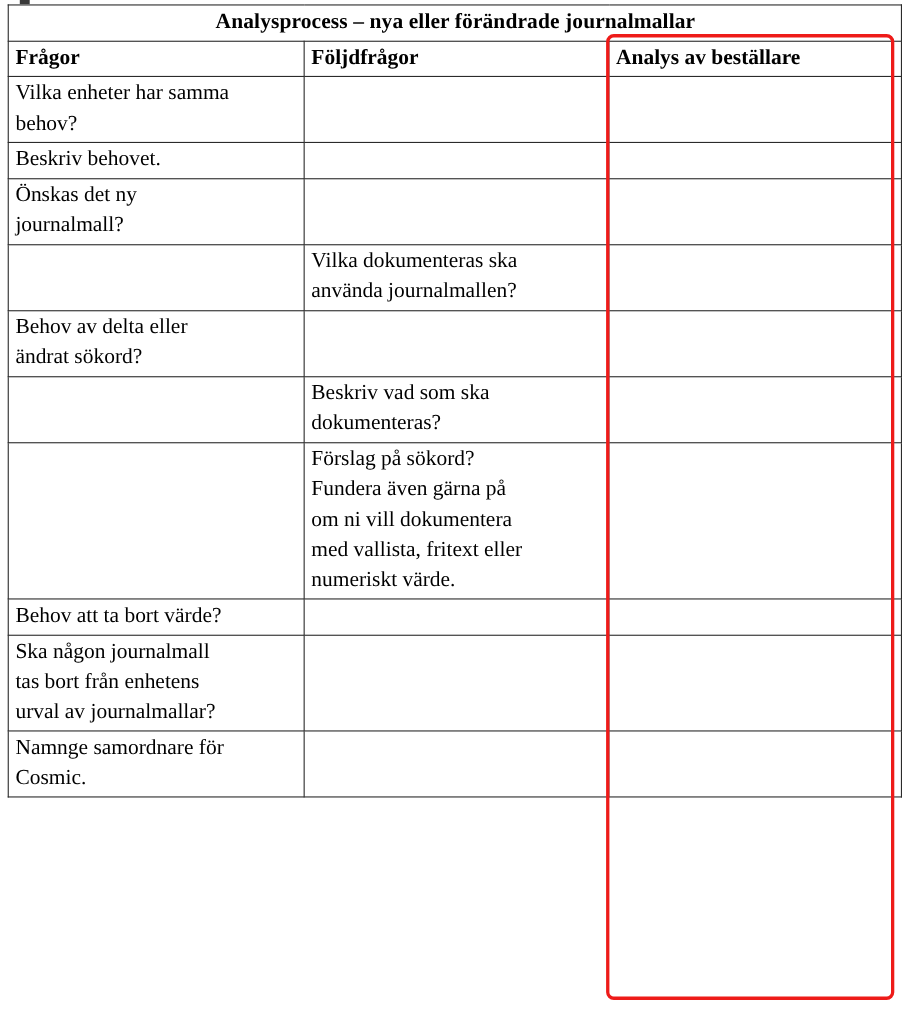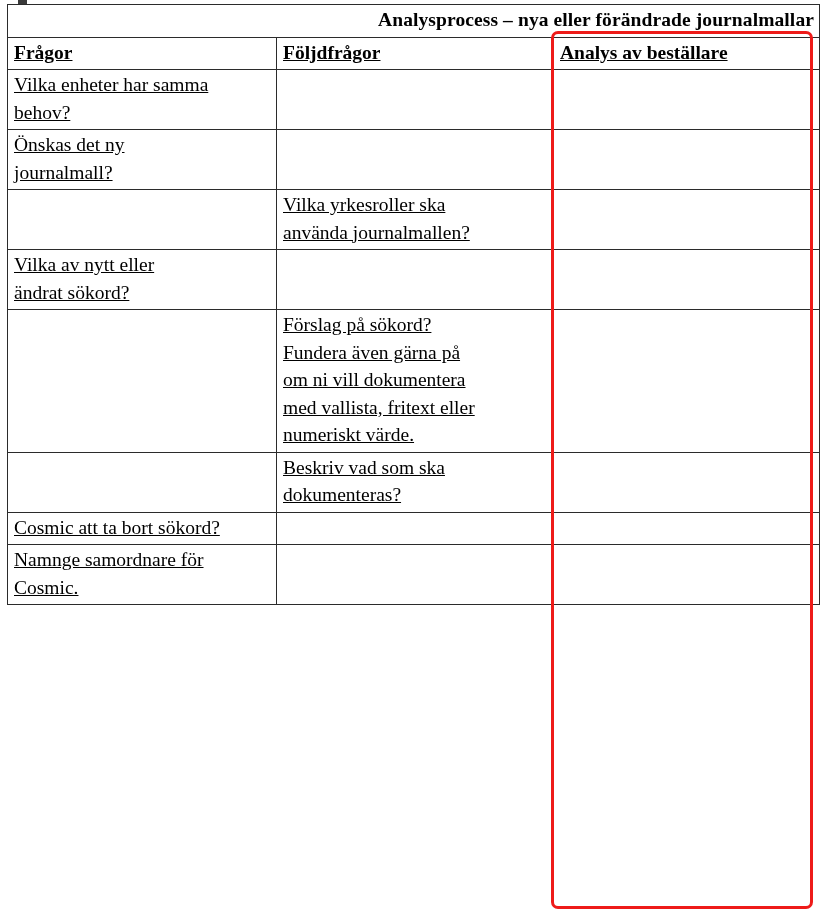--- a/index.html
+++ b/index.html
@@ -48,47 +48,46 @@
     line-height: 27.5px;
     background: #ffffff;
   }
 
   
   col.c-fragor      { width: 269px; }
   col.c-foljd       { width: 277px; }
   col.c-analys      { width: 266px; }
 
   td.title-cell {
-    text-align: right;
+    text-align: center;
     font-weight: bold;
     font-size: 20.5px;
     line-height: 26px;
     padding-top: 1px;
     padding-bottom: 2px;
     letter-spacing: 0.1px;
   }
 
   td.head-cell {
     font-weight: bold;
     font-size: 20.5px;
     line-height: 25px;
     padding-top: 0px;
     padding-bottom: 2px;
-    text-decoration: underline;
   }
 
   td.analys-col {
     
     background-image: linear-gradient(to right, rgba(0,0,0,0.085) 0px, rgba(0,0,0,0.0) 14px);
     background-color: #ffffff;
   }
 
   td.empty-cell { }
 
-  .cell-text { display: block; white-space: pre-line; text-decoration: underline; }
+  .cell-text { display: block; white-space: pre-line; }
 
   
   #red-box {
     position: absolute;
     left: 551px;
     top: 31px;
     width: 262px;
     height: 878px;
     border: 3px solid #ee1b19;
     border-radius: 7px;
@@ -126,49 +125,72 @@
           </td>
         <td class="empty-cell">
             <span class="cell-text"></span>
           </td>
         <td class="analys-col">
             <span class="cell-text"></span>
           </td>
       </tr>
       <tr>
         <td>
+            <span class="cell-text">Beskriv behovet.</span>
+          </td>
+        <td class="empty-cell">
+            <span class="cell-text"></span>
+          </td>
+        <td class="analys-col">
+            <span class="cell-text"></span>
+          </td>
+      </tr>
+      <tr>
+        <td>
             <span class="cell-text">Önskas det ny
 journalmall?</span>
           </td>
         <td class="empty-cell">
             <span class="cell-text"></span>
           </td>
         <td class="analys-col">
             <span class="cell-text"></span>
           </td>
       </tr>
       <tr>
         <td class="empty-cell">
             <span class="cell-text"></span>
           </td>
         <td>
-            <span class="cell-text">Vilka yrkesroller ska
+            <span class="cell-text">Vilka dokumenteras ska
 använda journalmallen?</span>
           </td>
         <td class="analys-col">
             <span class="cell-text"></span>
           </td>
       </tr>
       <tr>
         <td>
-            <span class="cell-text">Vilka av nytt eller
+            <span class="cell-text">Behov av delta eller
 ändrat sökord?</span>
           </td>
         <td class="empty-cell">
             <span class="cell-text"></span>
+          </td>
+        <td class="analys-col">
+            <span class="cell-text"></span>
+          </td>
+      </tr>
+      <tr>
+        <td class="empty-cell">
+            <span class="cell-text"></span>
+          </td>
+        <td>
+            <span class="cell-text">Beskriv vad som ska
+dokumenteras?</span>
           </td>
         <td class="analys-col">
             <span class="cell-text"></span>
           </td>
       </tr>
       <tr>
         <td class="empty-cell">
             <span class="cell-text"></span>
           </td>
         <td>
@@ -176,34 +198,35 @@
 Fundera även gärna på
 om ni vill dokumentera
 med vallista, fritext eller
 numeriskt värde.</span>
           </td>
         <td class="analys-col">
             <span class="cell-text"></span>
           </td>
       </tr>
       <tr>
-        <td class="empty-cell">
-            <span class="cell-text"></span>
-          </td>
-        <td>
-            <span class="cell-text">Beskriv vad som ska
-dokumenteras?</span>
-          </td>
-        <td class="analys-col">
-            <span class="cell-text"></span>
-          </td>
-      </tr>
-      <tr>
-        <td>
-            <span class="cell-text">Cosmic att ta bort sökord?</span>
+        <td>
+            <span class="cell-text">Behov att ta bort värde?</span>
+          </td>
+        <td class="empty-cell">
+            <span class="cell-text"></span>
+          </td>
+        <td class="analys-col">
+            <span class="cell-text"></span>
+          </td>
+      </tr>
+      <tr>
+        <td>
+            <span class="cell-text">Ska någon journalmall
+tas bort från enhetens
+urval av journalmallar?</span>
           </td>
         <td class="empty-cell">
             <span class="cell-text"></span>
           </td>
         <td class="analys-col">
             <span class="cell-text"></span>
           </td>
       </tr>
       <tr>
         <td>

